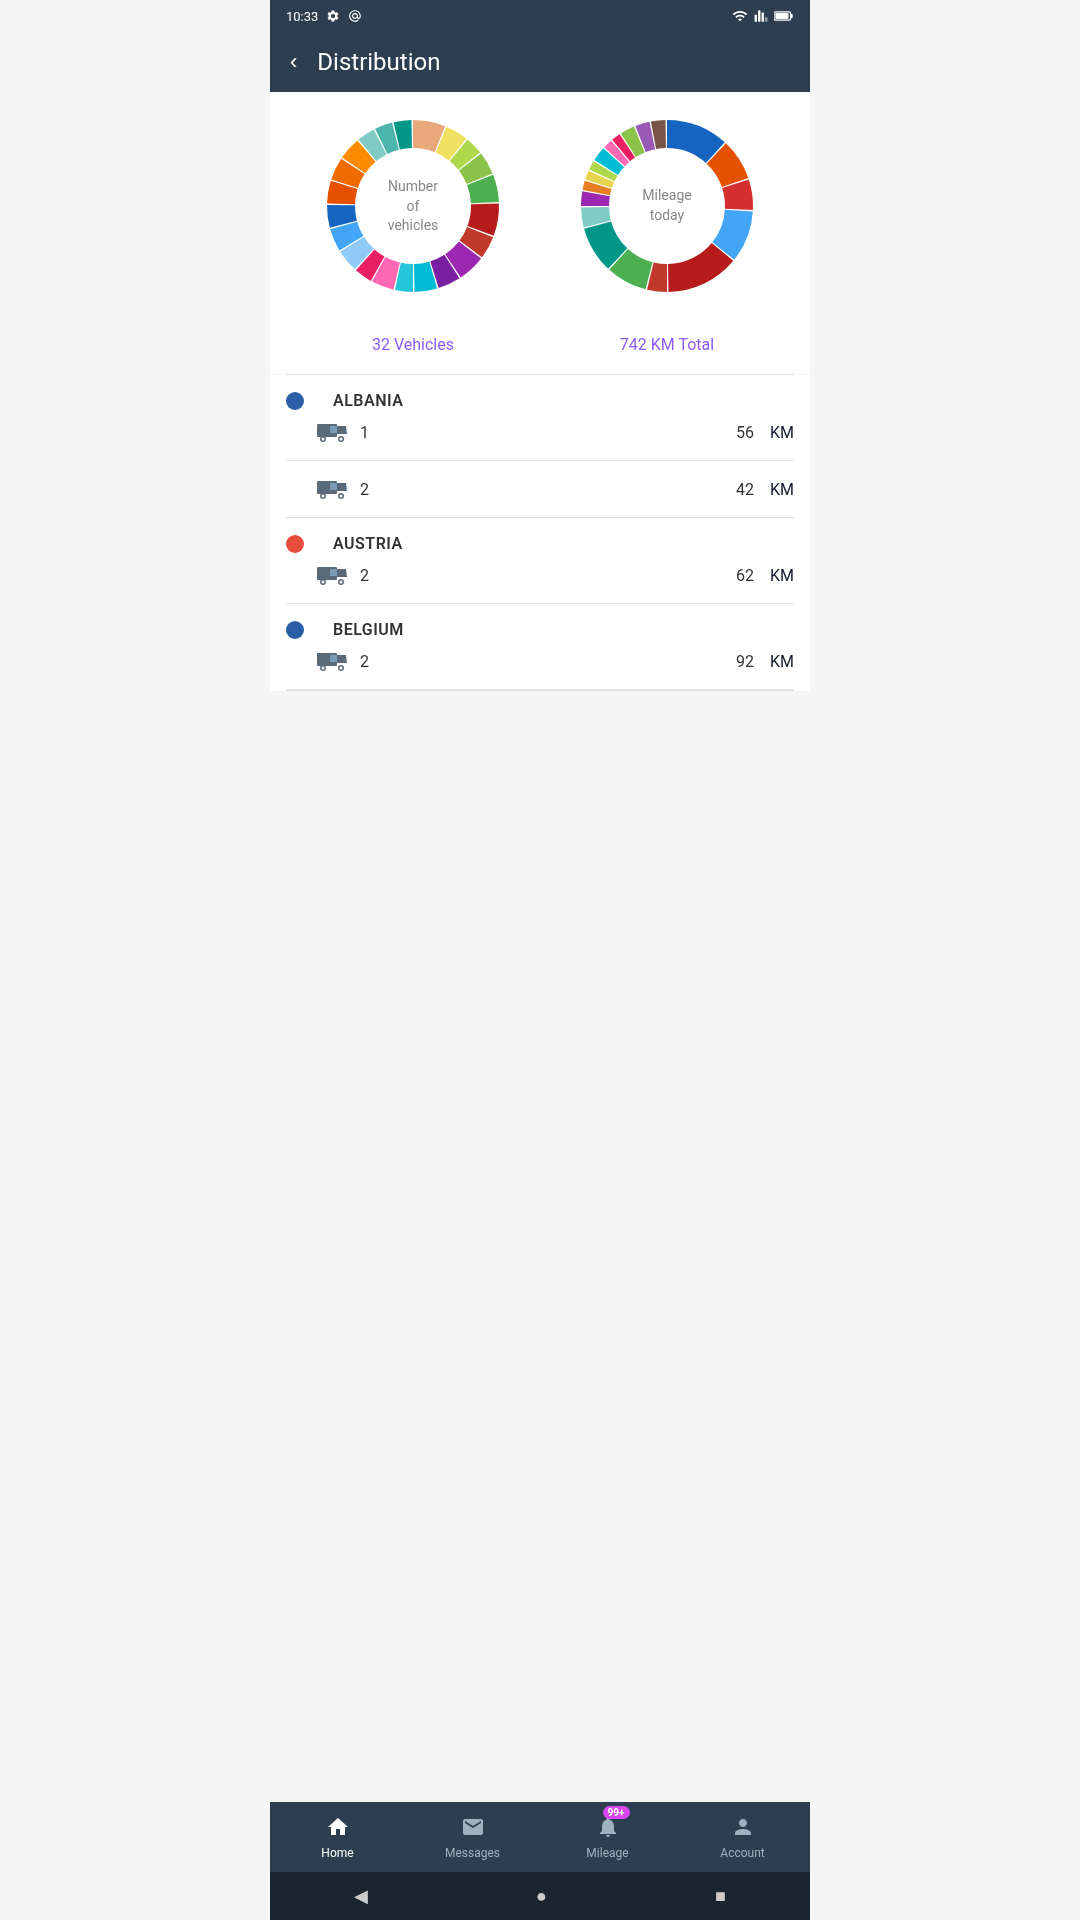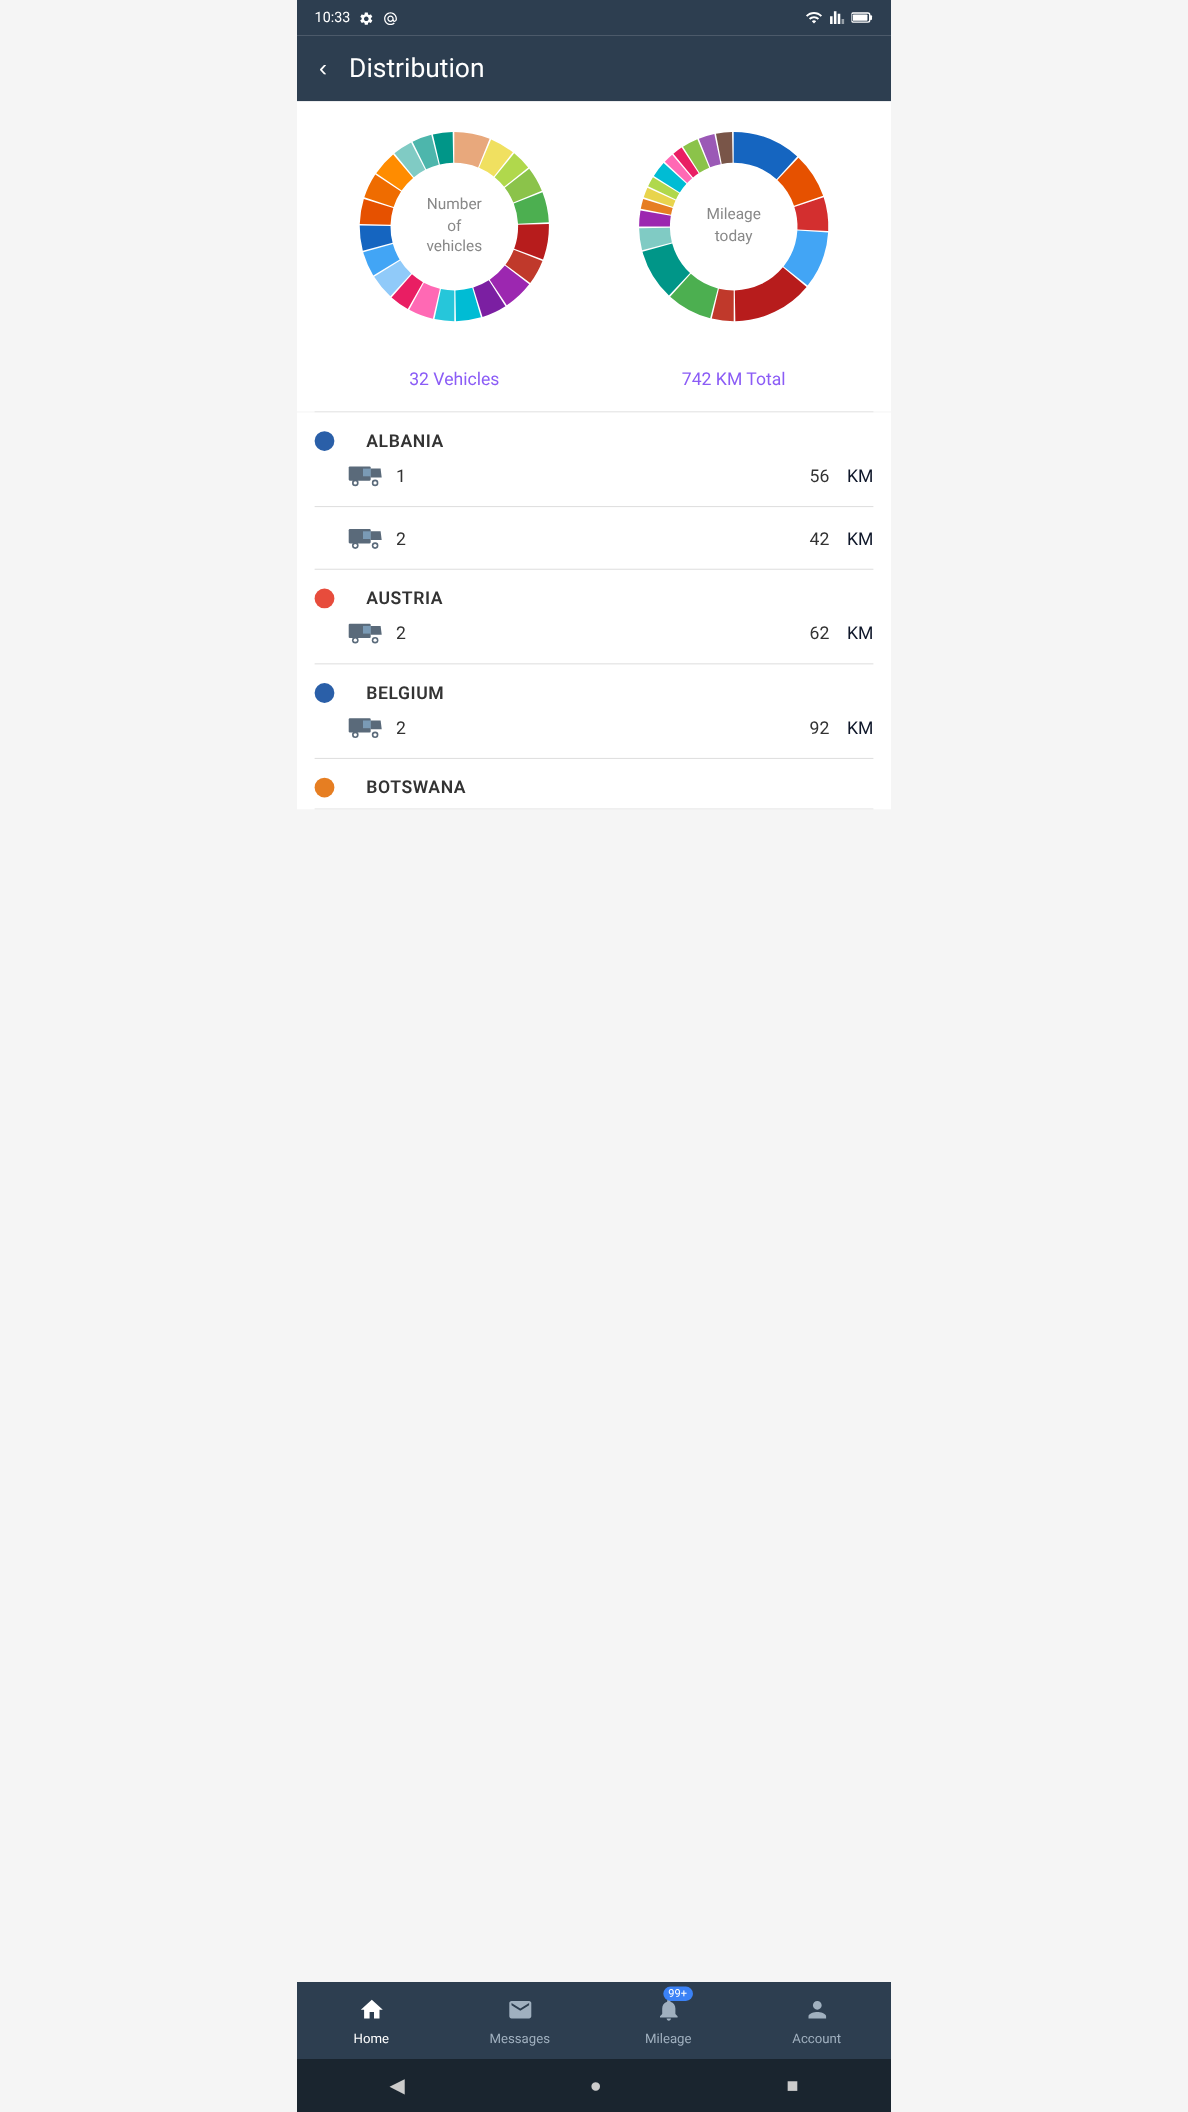--- a/index.html
+++ b/index.html
@@ -18,21 +18,21 @@
     .status-bar {
       background: #2d3e50;
       color: white;
       display: flex;
       justify-content: space-between;
       align-items: center;
       padding: 6px 16px;
       font-size: 13px;
       height: 32px;
     }
-    .status-left { display: flex; align-items: flex-end; gap: 8px; }
+    .status-left { display: flex; align-items: flex-start; gap: 8px; }
     .status-right { display: flex; align-items: center; gap: 6px; }
     .status-right svg { fill: white; }
 
     
     .header {
       background: #2d3e50;
       color: white;
       display: flex;
       align-items: center;
       padding: 12px 16px;
@@ -181,26 +181,26 @@
     }
     .nav-item svg {
       fill: currentColor;
       width: 24px;
       height: 24px;
     }
     .nav-badge {
       position: absolute;
       top: 4px;
       right: calc(50% - 22px);
-      background: #3b82f6;
+      background: #d946ef;
       color: white;
       font-size: 10px;
       border-radius: 10px;
       padding: 1px 5px;
-      font-weight: normal;
+      font-weight: bold;
     }
 
     
     .android-nav {
       background: #1a252f;
       height: 48px;
       display: flex;
       align-items: center;
       justify-content: space-around;
       position: fixed;
@@ -405,26 +405,20 @@
       <circle cx="7" cy="19" r="1.5" fill="white"></circle>
       <circle cx="25" cy="19" r="1.5" fill="white"></circle>
       <rect x="14" y="6" width="7" height="7" fill="#7a9ab5"></rect>
           </svg>
           <span class="vehicle-count">2</span>
           <span class="km-value">92</span>
           <span class="km-unit">KM</span>
         </div>
       </div>
       <div class="country-divider"></div>
-      <div class="country-item">
-        <div class="country-header">
-          <div class="country-dot" style="background: rgb(230, 126, 34);"></div>
-          <span class="country-name">BOTSWANA</span>
-        </div>
-      </div>
       <div class="country-divider"></div>
     </div>
 
 </div>
 
 <div class="bottom-nav" id="bottom-nav">
 <div class="nav-item active">
       <div><svg viewBox="0 0 24 24">
           <path d="M10 20v-6h4v6h5v-8h3L12 3 2 12h3v8z"></path>
         </svg></div>

